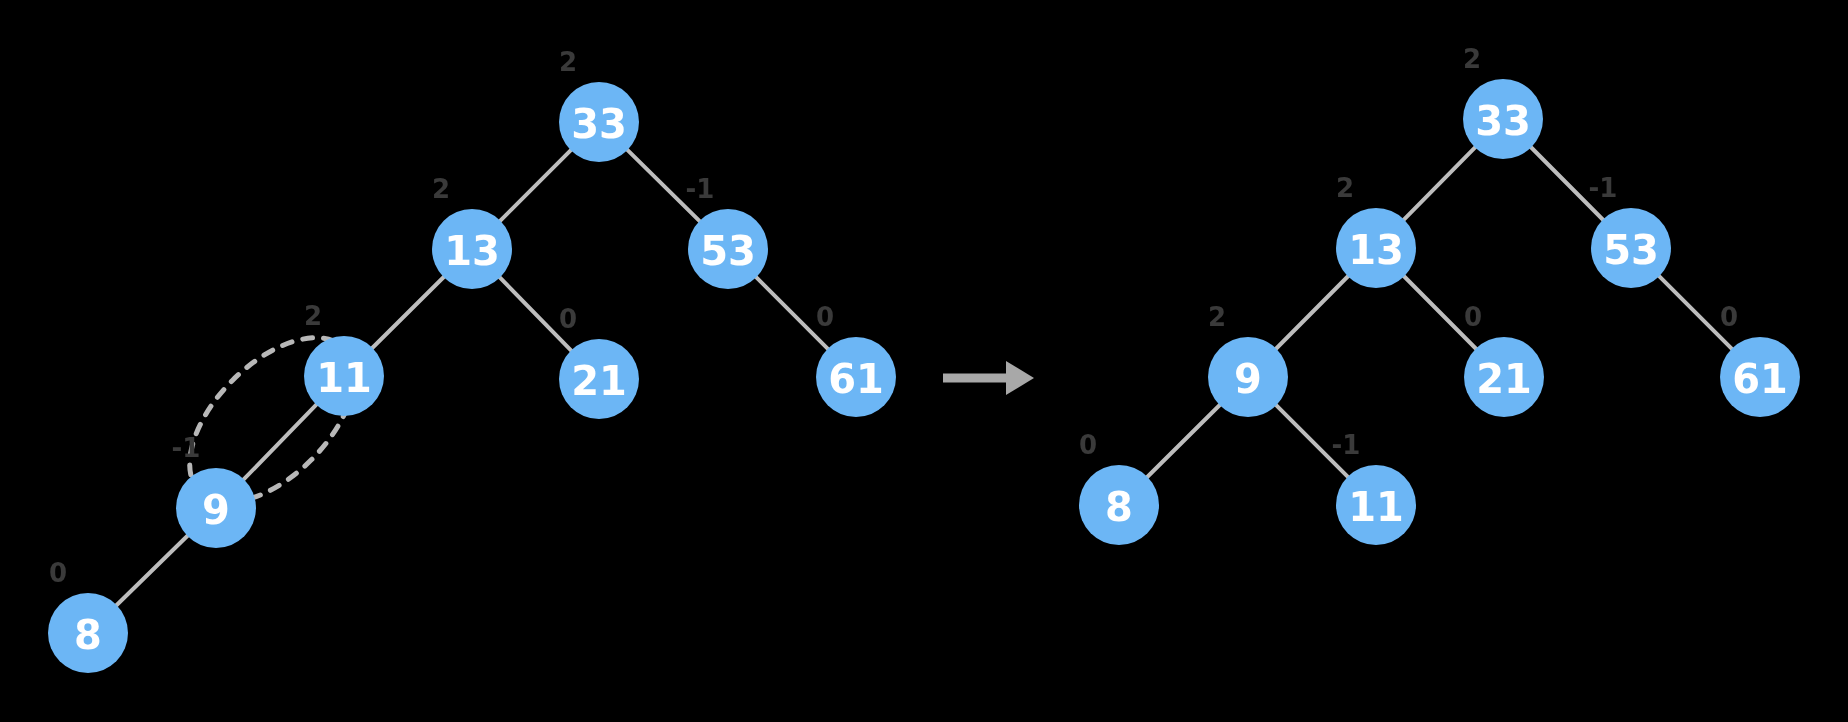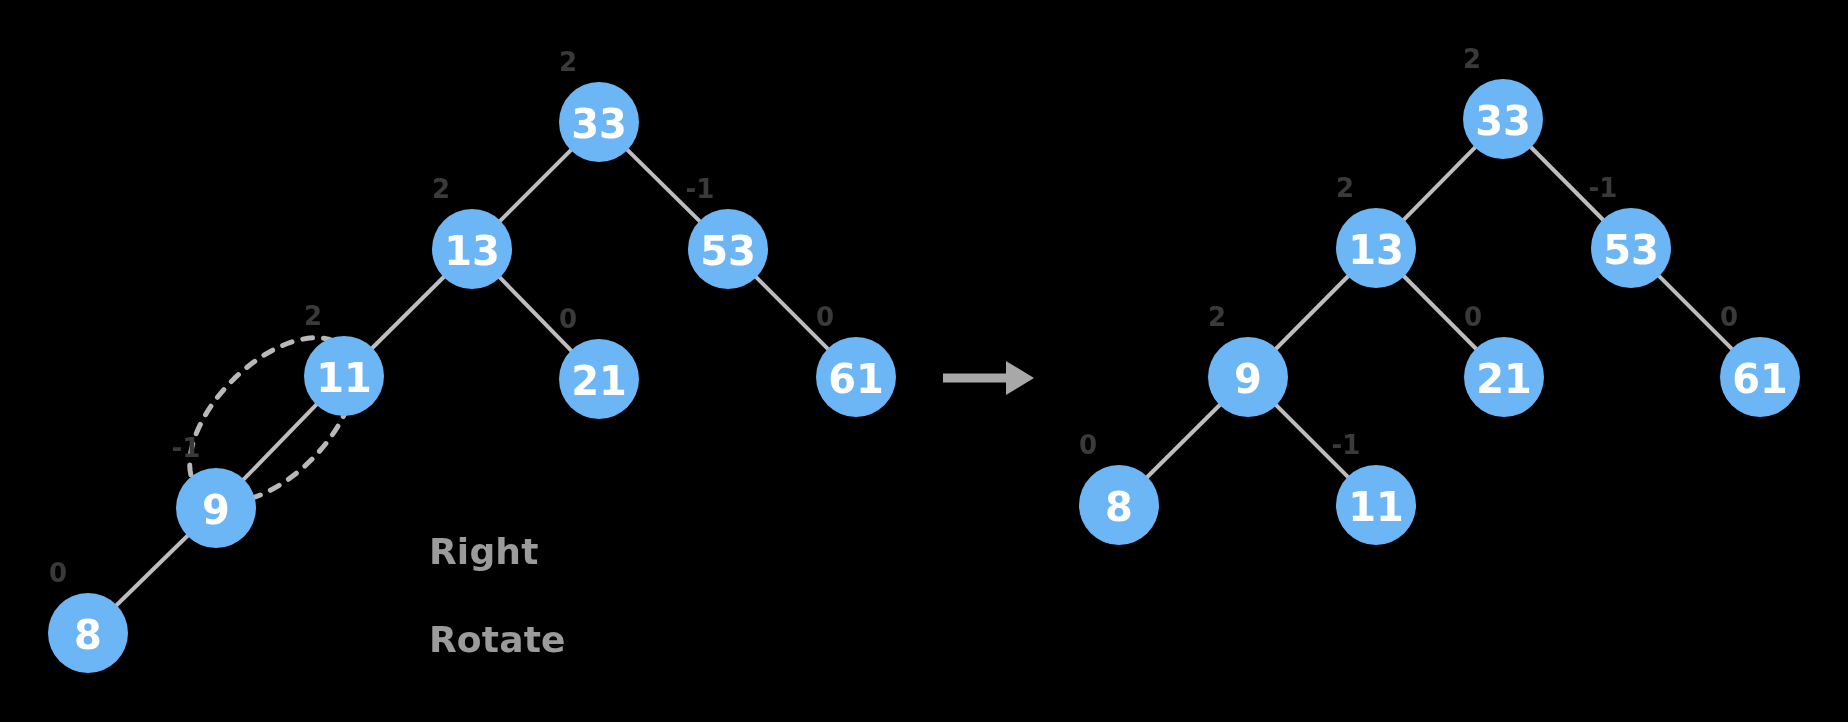--- a/index.html
+++ b/index.html
@@ -151,18 +151,14 @@
         </g>
         <text x="1088" y="445" class="balance-label">0</text>
         <g>
           <circle cx="1376" cy="505" r="40" class="node-circle"></circle>
           <text x="1376" y="507" class="node-label">11</text>
         </g>
         <text x="1346" y="445" class="balance-label">-1</text>
       </g>
   </svg>
 
-  <div class="op-text" id="op-label" style="left: 378px; top: 486px; color: rgb(155, 155, 155);">
-    <span>Right</span><br>
-    <span>Rotate</span>
-  </div>
 
 </div>
 
 </body></html>

